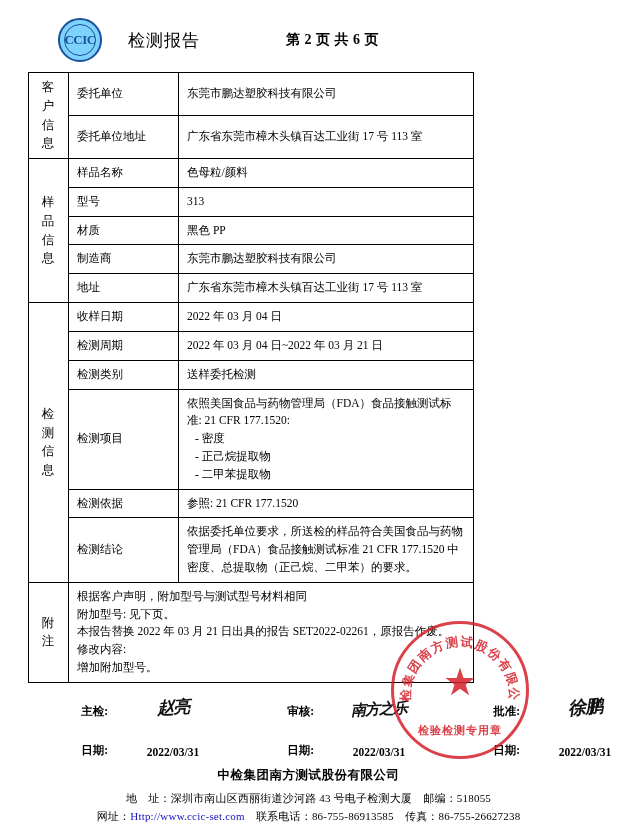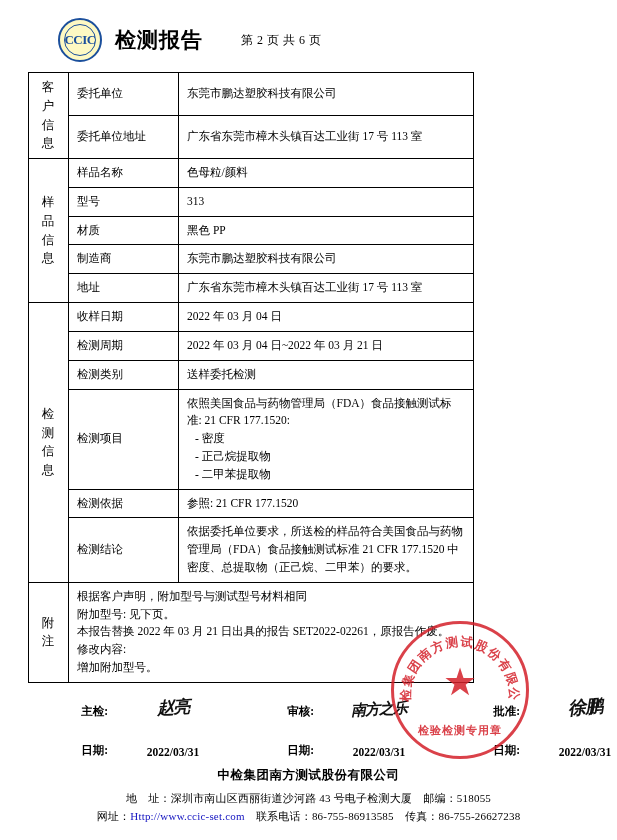--- a/index.html
+++ b/index.html
@@ -31,57 +31,58 @@
     padding-bottom: 10px;
     padding-left: 30px;
   }
   .logo {
     width: 40px;
     height: 40px;
     border: 2px solid #1b4f9c;
     border-radius: 50%;
     position: relative;
     flex: 0 0 auto;
-    margin-right: 13px;
-    background: #fef9c3;
+    margin-right: 26px;
+    background: #7dd3fc;
   }
   .logo-inner {
     position: absolute;
     left: 50%;
     top: 50%;
     transform: translate(-50%, -50%);
     font-family: "Liberation Serif", serif;
     font-size: 13px;
     font-weight: bold;
     color: #1b4f9c;
     letter-spacing: -0.5px;
   }
   .logo::before {
     content: "";
     position: absolute;
     left: 4px; top: 4px; right: 4px; bottom: 4px;
     border: 1px solid #1b4f9c;
     border-radius: 50%;
   }
   .hdr-title {
-    font-size: 21px;
-    font-weight: bold;
+    font-size: 17px;
+    font-weight: normal;
     letter-spacing: 1px;
-    margin-right: 38px;
+    margin-right: 50px;
   }
   .hdr-no {
     font-size: 12.5px;
     font-weight: bold;
     letter-spacing: 0.2px;
     margin-right: 34px;
   }
   .hdr-page {
-    font-size: 12px;
-    font-weight: normal;
+    font-size: 14px;
+    font-weight: bold;
     letter-spacing: 0.5px;
+    margin-left: 36px;
   }
 
   
   table.main {
     border-collapse: collapse;
     width: 446px;
     table-layout: fixed;
     font-size: 11.5px;
   }
   table.main td {

